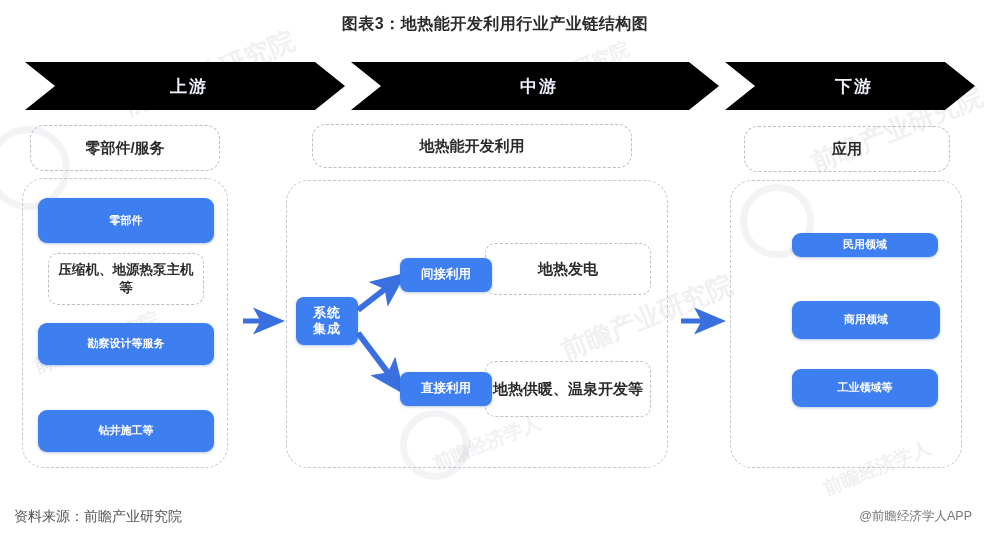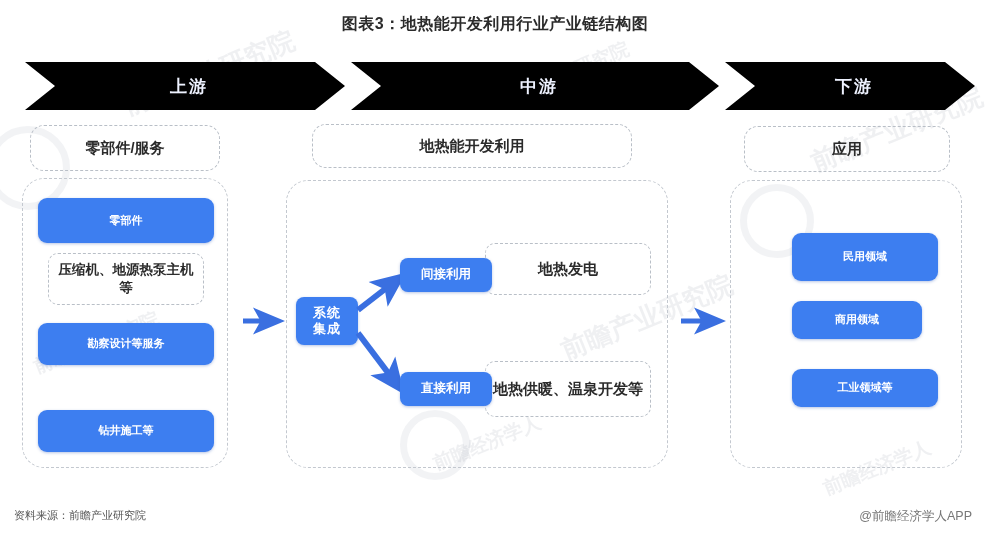--- a/index.html
+++ b/index.html
@@ -54,21 +54,21 @@
     box-shadow:0 1px 3px rgba(50,90,180,.35);
   }
   .bbox.tag{border-radius:8px;font-size:12.5px;z-index:5;}
   .bbox.sysint{border-radius:8px;font-size:13px;letter-spacing:1px;}
 
   
   svg.arrows{position:absolute;left:0;top:0;width:990px;height:546px;
     pointer-events:none;}
 
   
-  .src{position:absolute;left:14px;top:508px;font-size:11px;color:#555;}
+  .src{position:absolute;left:14px;top:508px;font-size:14px;color:#555;}
   .wm{position:absolute;right:18px;top:508px;font-size:12.5px;color:#777;}
 
   
   .mark{position:absolute;color:rgba(130,140,155,.13);font-weight:bold;
     pointer-events:none;user-select:none;white-space:nowrap;}
   .mark.big{font-size:26px;transform:rotate(-22deg);}
   .mark.med{font-size:19px;transform:rotate(-22deg);}
   .ring{position:absolute;border-radius:50%;
     border:7px solid rgba(135,145,160,.11);pointer-events:none;}
 </style>
@@ -121,22 +121,22 @@
   <div class="bbox tag" style="left:400px;top:258px;width:92px;height:34px;">间接利用</div>
 
   <div class="dbox inner" style="left:485px;top:361px;width:166px;height:56px;font-size:15px;padding:0 6px;">
     <span>地热供暖、温泉开发等</span>
   </div>
   <div class="bbox tag" style="left:400px;top:372px;width:92px;height:34px;">直接利用</div>
 
   <div class="dbox header" style="left:744px;top:126px;width:206px;height:46px;">应用</div>
   <div class="dbox column" style="left:730px;top:180px;width:232px;height:288px;"></div>
 
-  <div class="bbox" style="left:792px;top:233px;width:146px;height:48px;">民用领域</div>
-  <div class="bbox" style="left:792px;top:301px;width:130px;height:38px;">商用领域</div>
+  <div class="bbox" style="left:792px;top:233px;width:146px;height:24px;">民用领域</div>
+  <div class="bbox" style="left:792px;top:301px;width:148px;height:38px;">商用领域</div>
   <div class="bbox" style="left:792px;top:369px;width:146px;height:38px;">工业领域等</div>
 
   <svg class="arrows" viewBox="0 0 990 546">
     <defs>
       <marker id="ah" markerWidth="7" markerHeight="7" refX="4.6" refY="3.1" orient="auto" markerUnits="strokeWidth">
         <path d="M0,0.4 L6.4,3.1 L0,5.8 L1.5,3.1 Z" fill="#3a6fe0"></path>
       </marker>
       <marker id="ah2" markerWidth="6.5" markerHeight="6.5" refX="4.2" refY="2.9" orient="auto" markerUnits="strokeWidth">
         <path d="M0,0.3 L6,2.9 L0,5.5 L1.4,2.9 Z" fill="#3a6fe0"></path>
       </marker>

